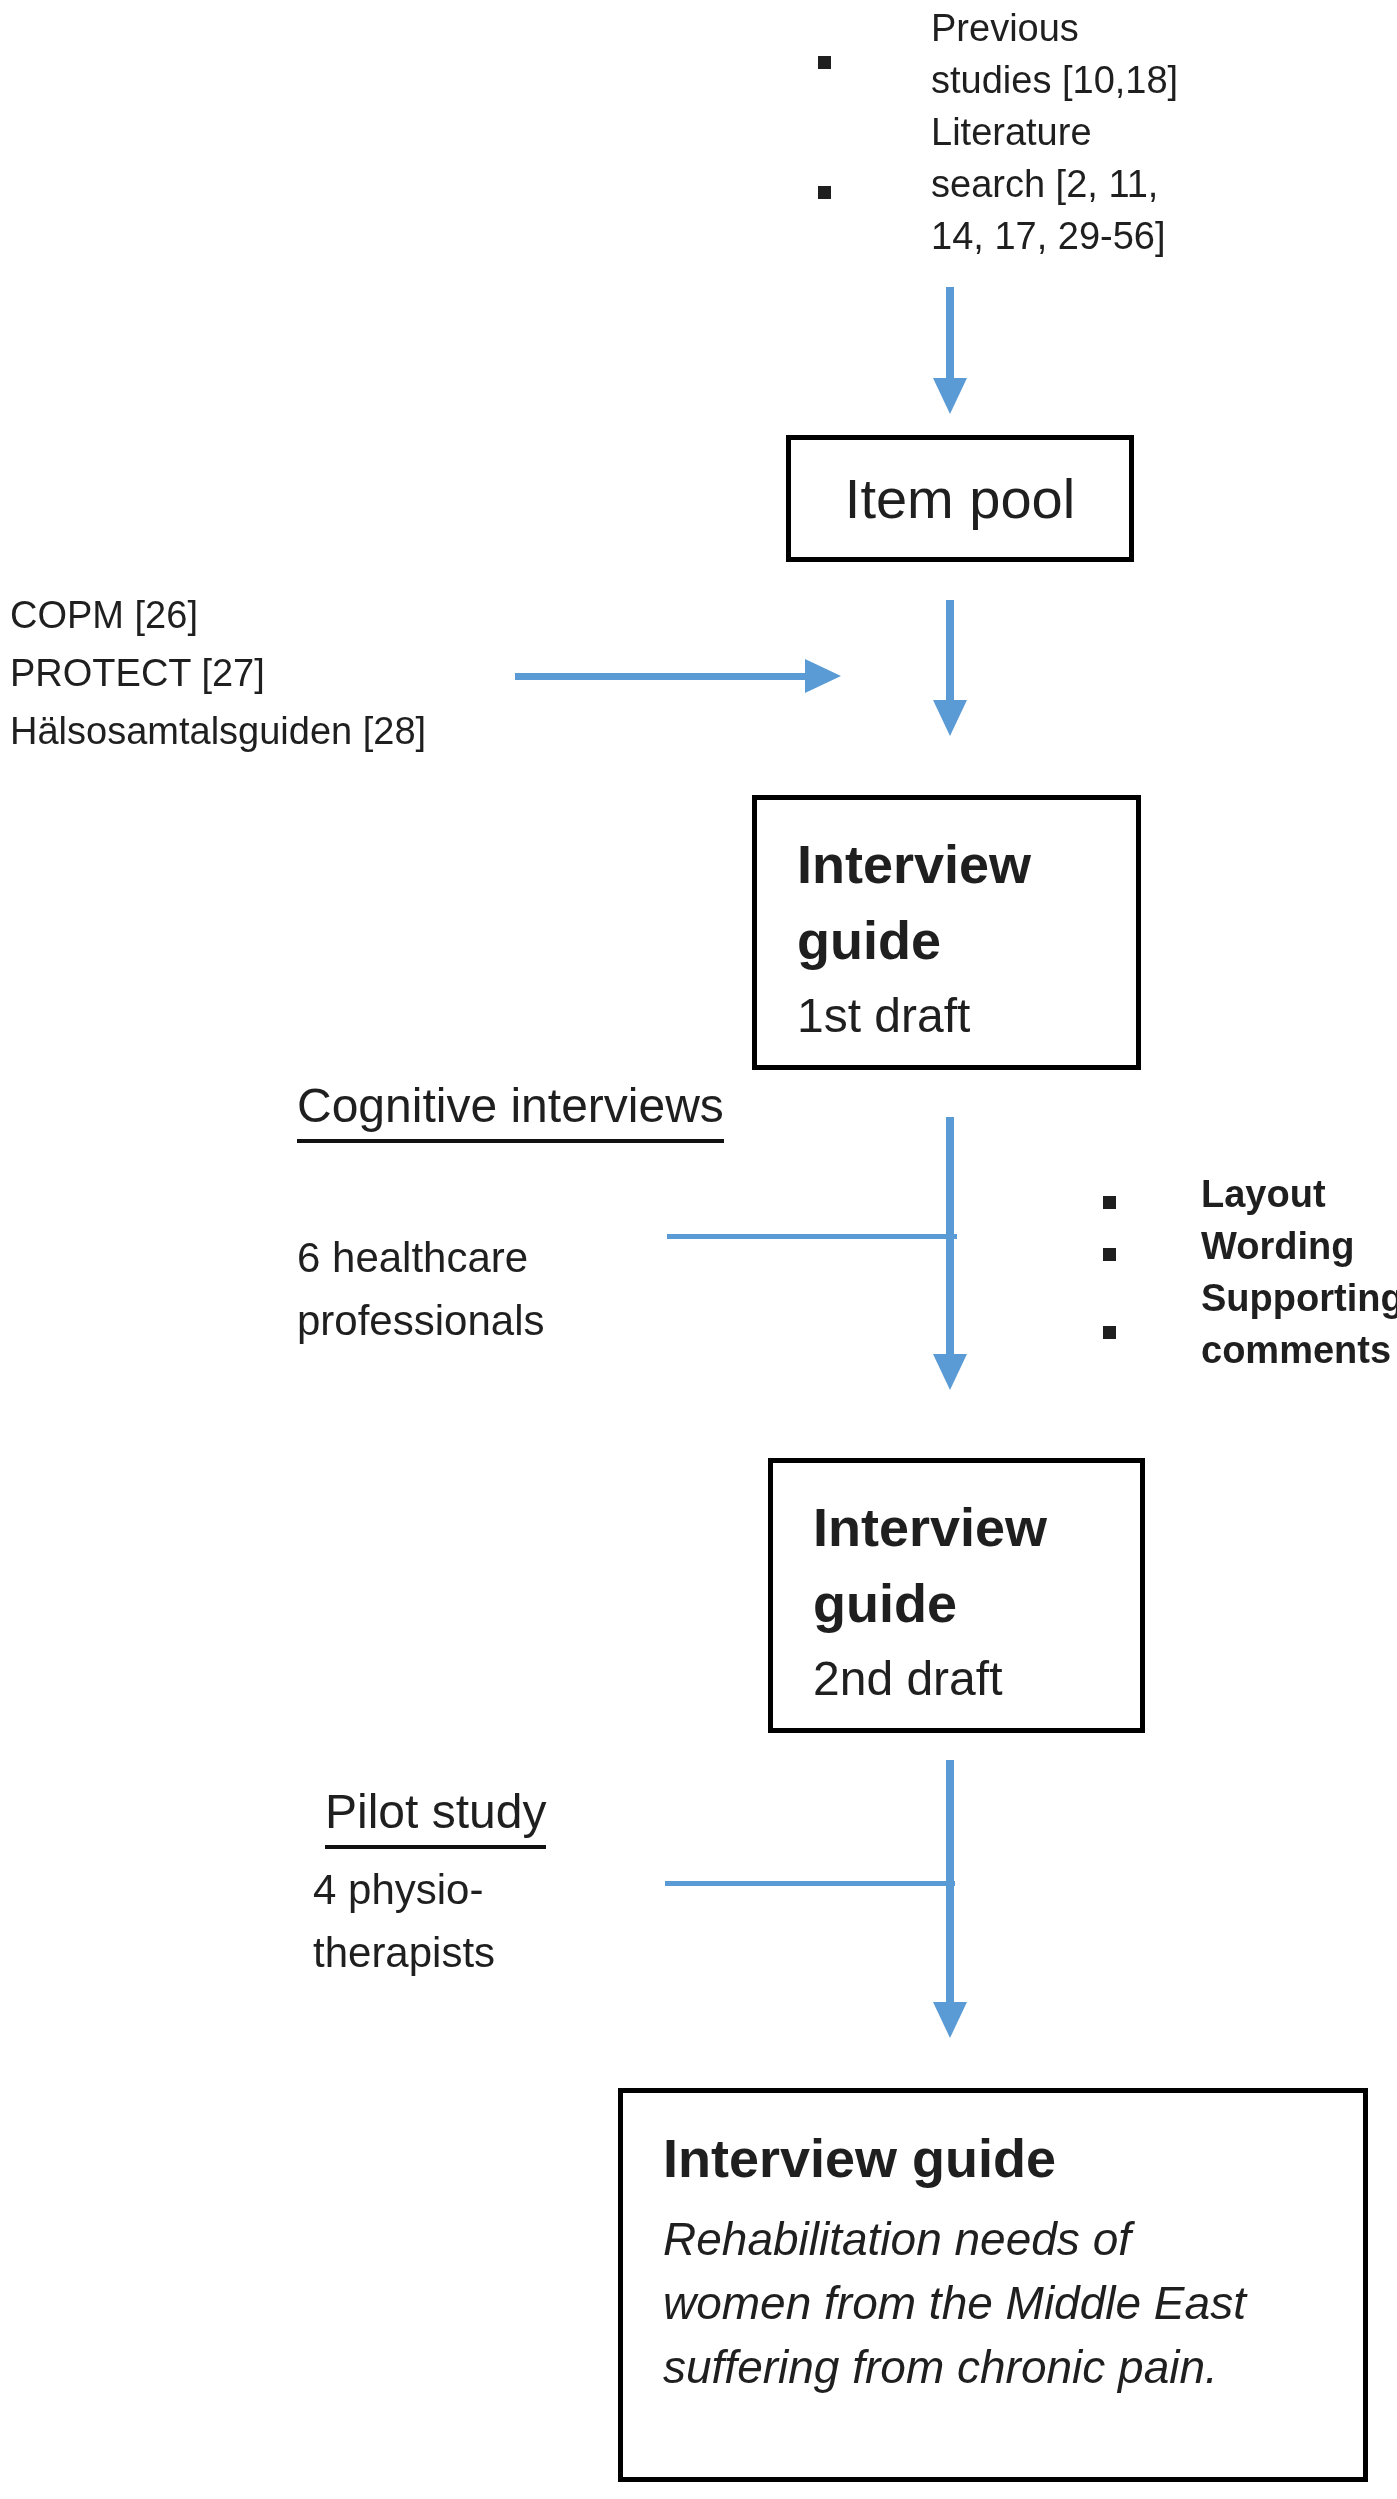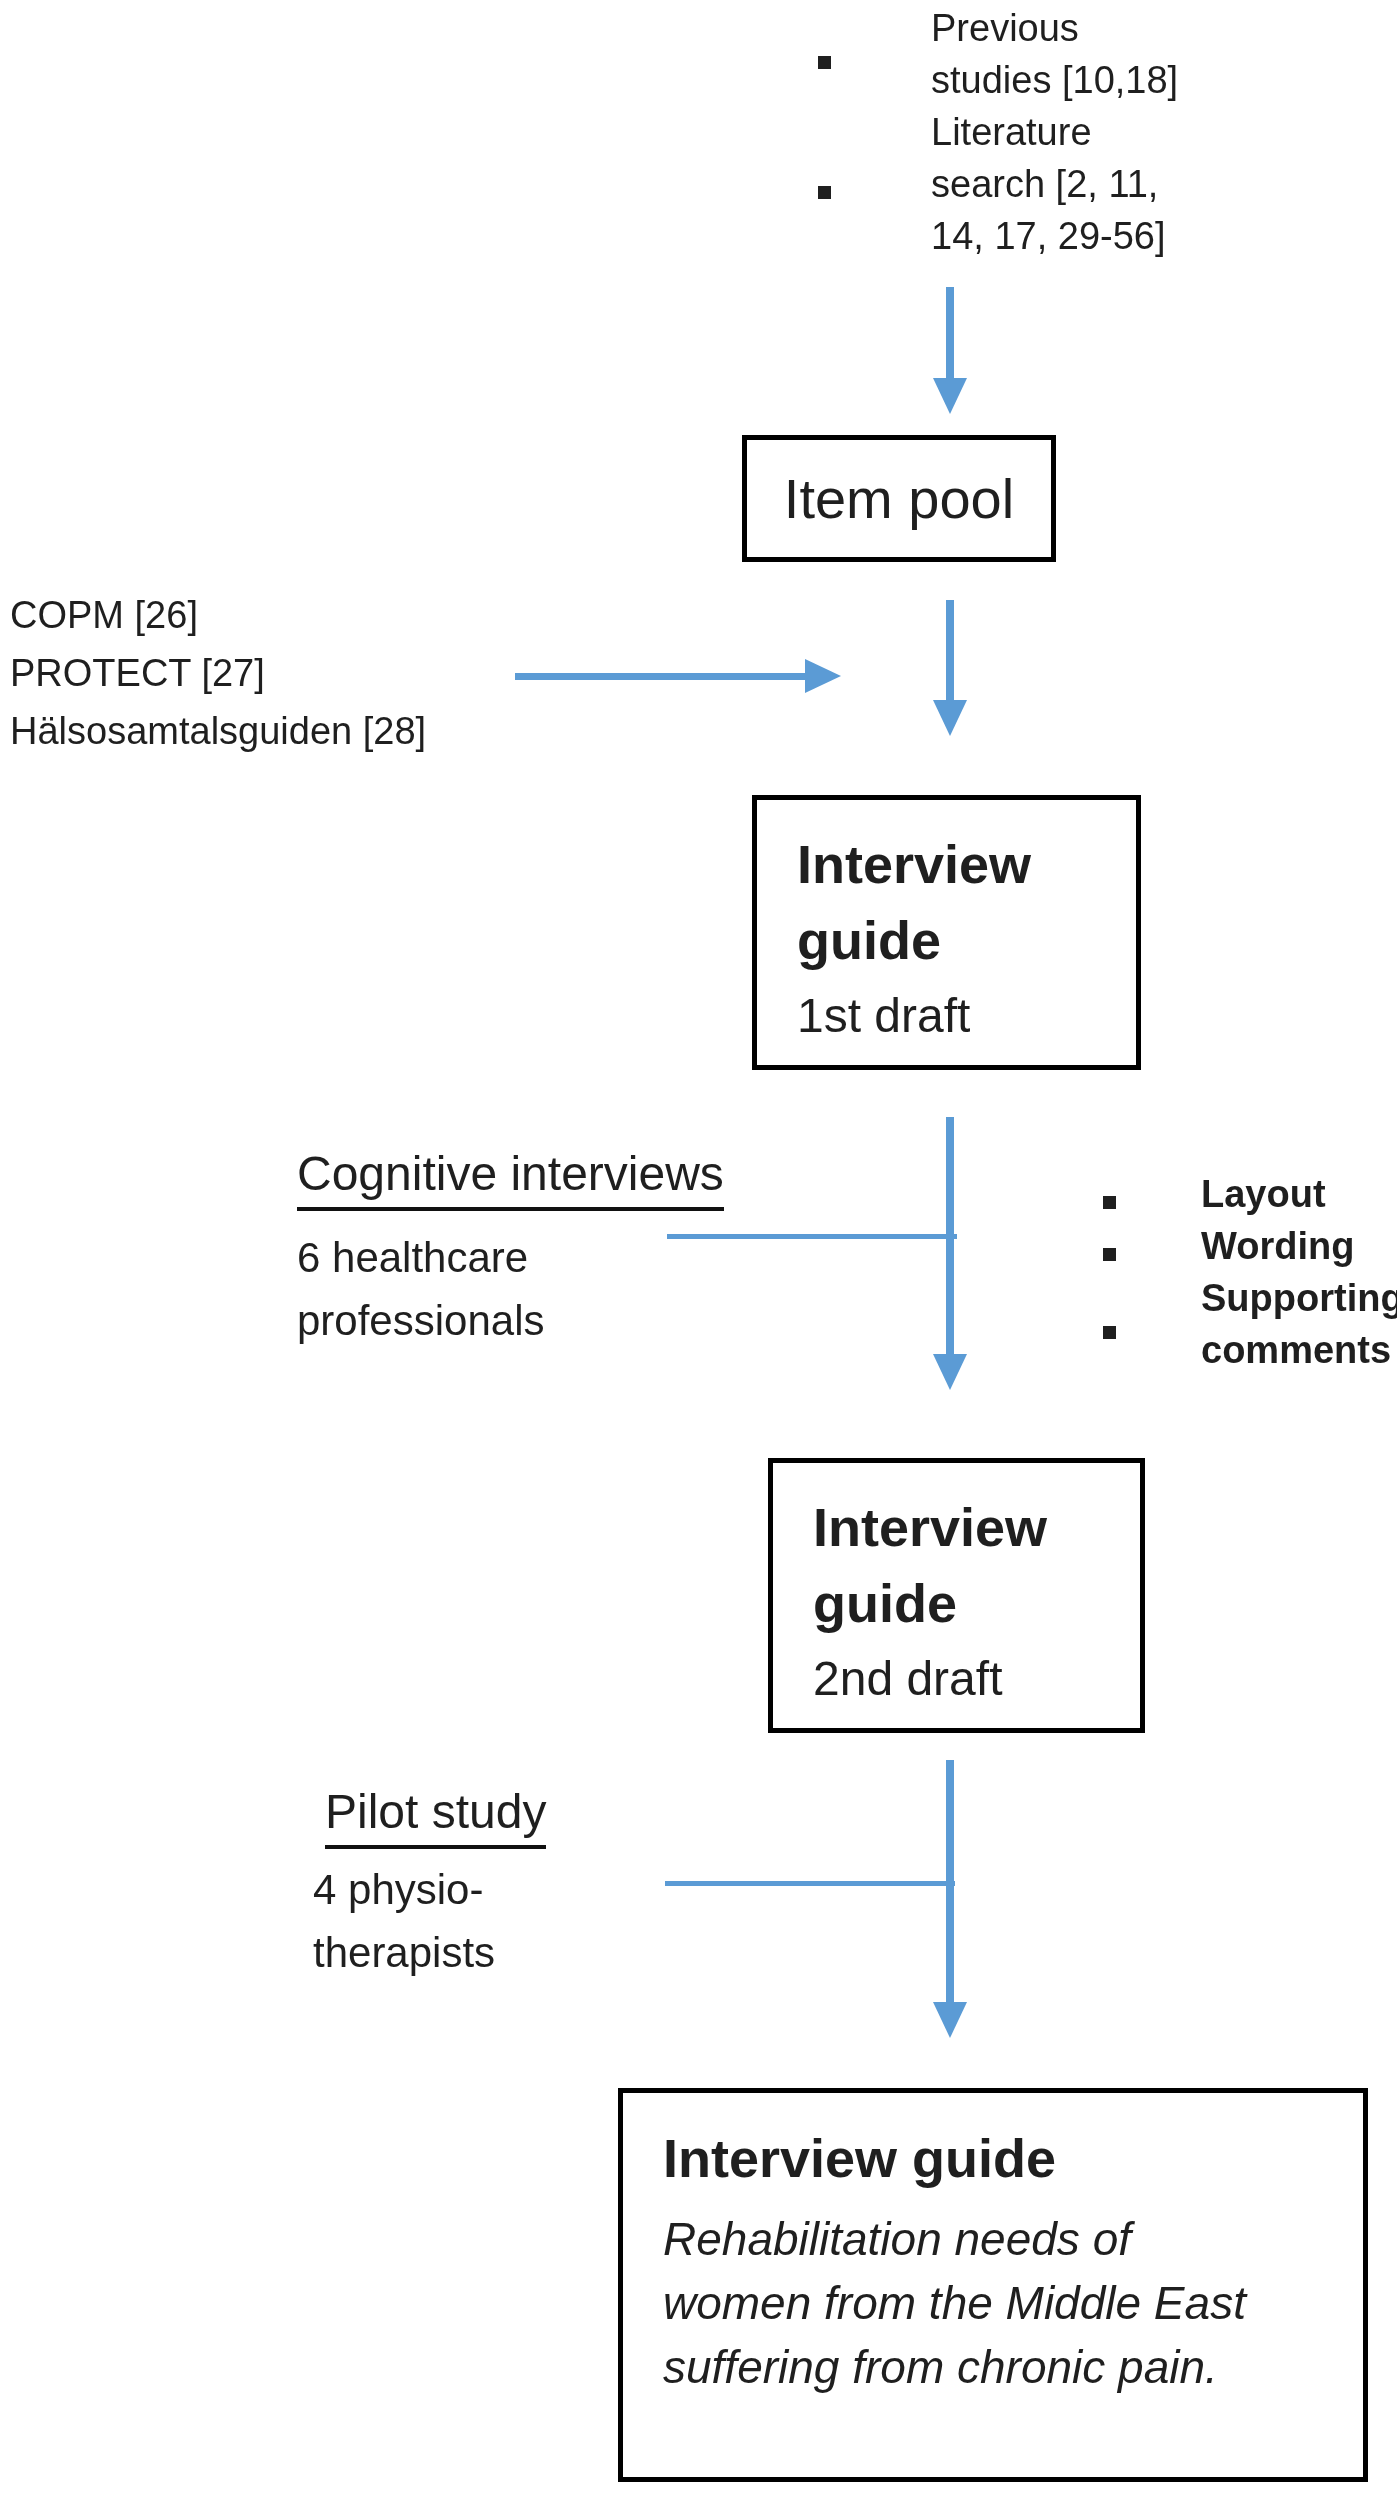--- a/index.html
+++ b/index.html
@@ -53,21 +53,21 @@
     <div class="small-list">
       <div>Literature</div>
       <div>search [2, 11,</div>
       <div>14, 17, 29-56]</div>
     </div>
   </div>
 
   <div class="v-stem" style="left:946px;top:287px;height:93px;"></div>
   <div class="v-head" style="left:933px;top:378px;"></div>
 
-  <div class="node-box" style="left:742px;top:435px;width:314px;height:127px;">
+  <div class="node-box" style="left:786px;top:435px;width:348px;height:127px;">
     <div class="center-label">Item pool</div>
   </div>
 
   <div class="v-stem" style="left:946px;top:600px;height:102px;"></div>
   <div class="v-head" style="left:933px;top:700px;"></div>
 
   <div class="left-sources" style="left:10px;top:586px;">
     <div>COPM [26]</div>
     <div>PROTECT [27]</div>
     <div>Hälsosamtalsguiden [28]</div>
@@ -77,21 +77,21 @@
   <div class="h-head" style="left:805px;top:659px;"></div>
 
   <div class="node-box" style="left:752px;top:795px;width:389px;height:275px;">
     <div class="inner">
       <div class="node-title">Interview</div>
       <div class="node-title">guide</div>
       <div class="node-subtitle">1st draft</div>
     </div>
   </div>
 
-  <div class="stage-title" style="left:297px;top:1146px;">Cognitive interviews</div>
+  <div class="stage-title" style="left:297px;top:1078px;">Cognitive interviews</div>
   <div class="stage-detail" style="left:297px;top:1226px;">
     <div>6 healthcare</div>
     <div>professionals</div>
   </div>
 
   <div class="bullet-row" style="left:1103px;top:1168px;">
     <span class="bullet bullet-gap-mid"></span>
     <div class="feedback-lines">
       <div>Layout</div>
     </div>

